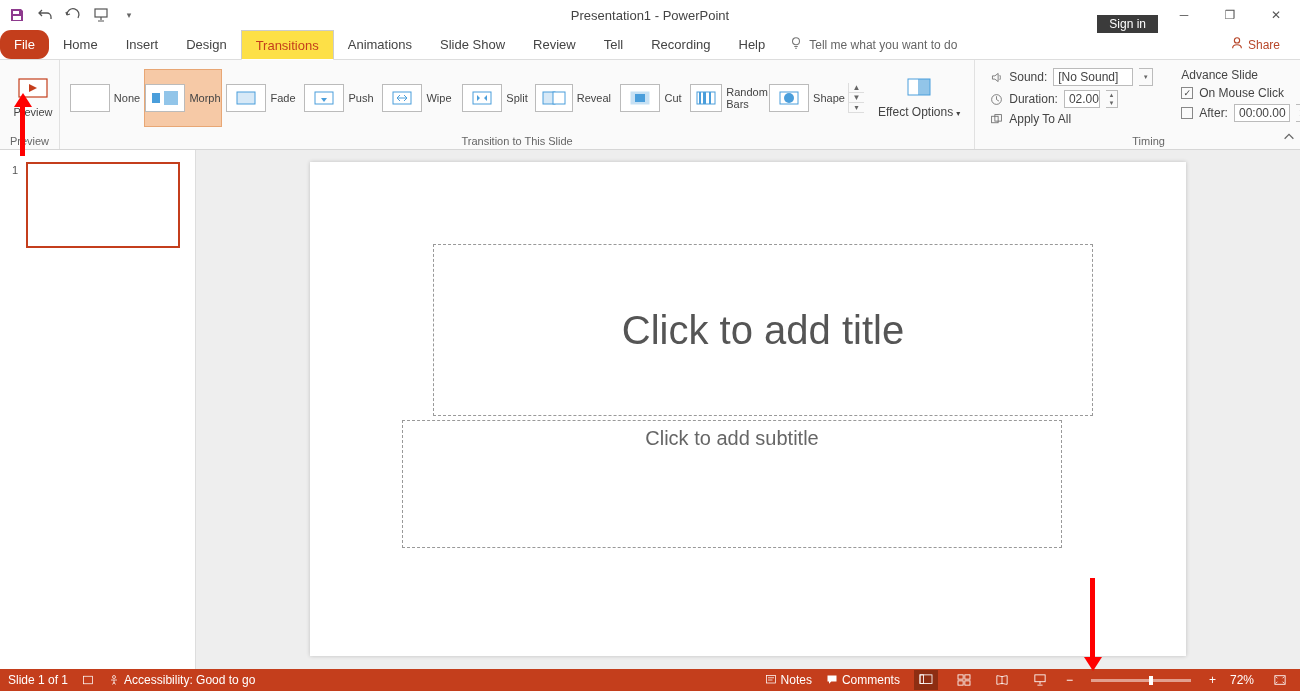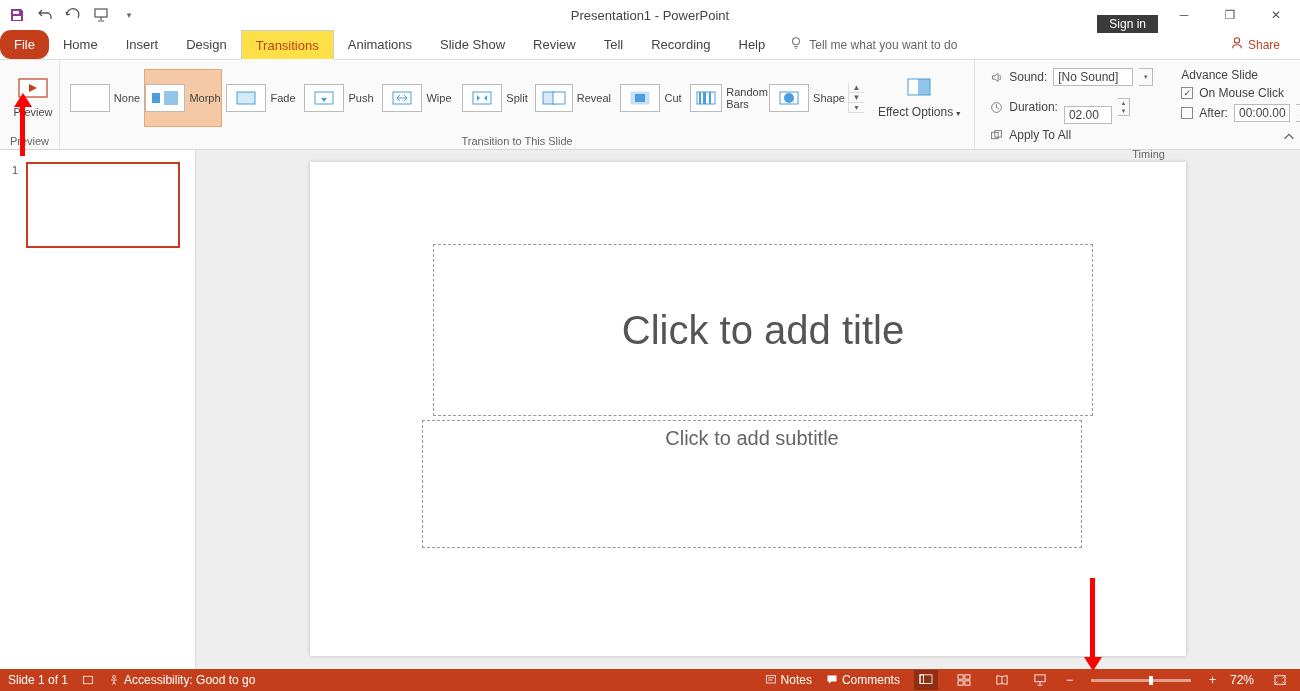--- a/index.html
+++ b/index.html
@@ -52,21 +52,21 @@
 
 
 .workarea { display: flex; height: calc(691px - 30px - 30px - 90px - 22px); background: #eee; }
 .slide-panel { width: 196px; background: #fff; border-right: 1px solid #ddd; padding: 12px 8px; }
 .thumb { width: 154px; height: 86px; border: 2px solid #c43e1c; background: #fff; margin-left: 18px; position: relative; }
 .thumb-num { position: absolute; left: -16px; top: 0; font-size: 11px; color: #555; }
 .canvas-wrap { flex: 1; display: flex; align-items: flex-start; justify-content: center; padding-top: 12px; background: #eee; overflow: hidden; }
 .slide { width: 876px; height: 494px; background: #fff; box-shadow: 0 0 4px rgba(0,0,0,.2); position: relative; }
 .title-ph { position: absolute; left: 123px; top: 82px; width: 660px; height: 172px; border: 1px dashed #999; display: flex; align-items: center; justify-content: center; }
 .title-ph span { font-size: 40px; color: #555; font-weight: 300; }
-.sub-ph { position: absolute; left: 112px; top: 258px; width: 660px; height: 128px; border: 1px dashed #999; display: flex; align-items: flex-start; justify-content: center; padding-top: 6px; }
+.sub-ph { position: absolute; left: 92px; top: 258px; width: 660px; height: 128px; border: 1px dashed #999; display: flex; align-items: flex-start; justify-content: center; padding-top: 6px; }
 .sub-ph span { font-size: 20px; color: #666; }
 
 
 .statusbar { position: absolute; bottom: 0; left: 0; right: 0; height: 22px; background: #c43e1c; color: #fff; display: flex; align-items: center; font-size: 11px; padding: 0 8px; gap: 14px; }
 .statusbar .sbtn { display: flex; align-items: center; gap: 4px; cursor: pointer; }
 .statusbar .spacer { flex: 1; }
 .view-btn { width: 24px; height: 20px; display: flex; align-items: center; justify-content: center; cursor: pointer; }
 .view-btn.active { background: #8e2e12; }
 .zoom-slider { width: 100px; height: 3px; background: rgba(255,255,255,.5); position: relative; margin: 0 4px; }
 .zoom-slider .knob { position: absolute; top: -3px; left: 58px; width: 4px; height: 9px; background: #fff; }
@@ -291,21 +291,21 @@
             </div>
         </div>
         <div class="timing-row">
           <span class="ico">
             <svg width="13" height="13" viewBox="0 0 16 16" fill="none" stroke="#666">
                 <circle cx="8" cy="8" r="6"></circle>
                 <path d="M8 4v4l3 2"></path>
               </svg>
           </span>
           <span>Duration:</span>
-          <div class="num-input" style="width:48px;margin-top:16px;">
+          <div class="num-input" style="width:36px;">
               <span>02.00</span>
             </div>
           <div class="spin">
               <div>▲</div>
               <div>▼</div>
             </div>
         </div>
         <div class="timing-row">
           <span class="ico">
             <svg width="13" height="13" viewBox="0 0 16 16" fill="none" stroke="#666">

